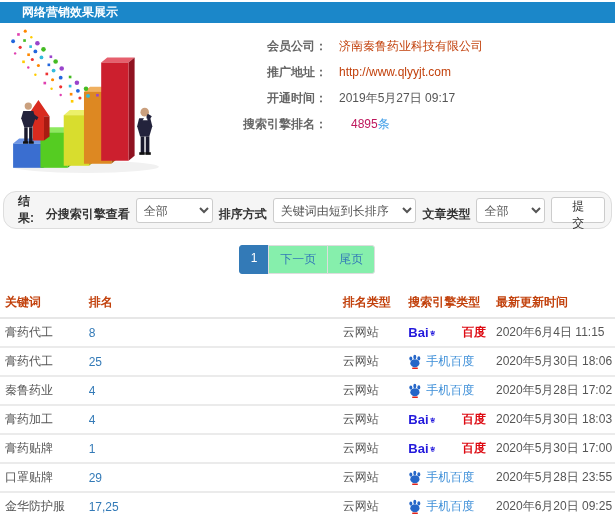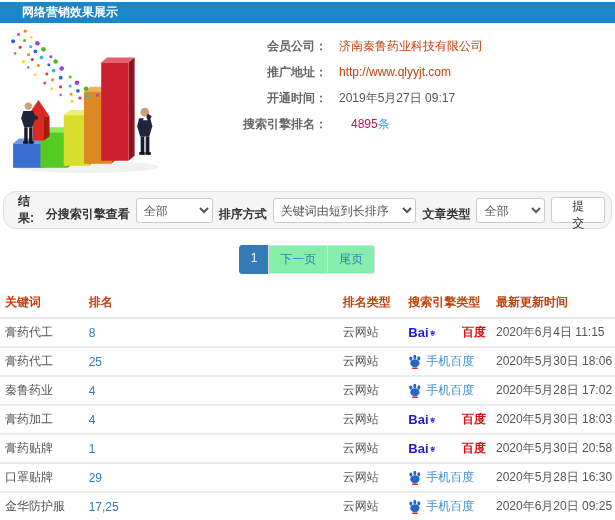--- a/index.html
+++ b/index.html
@@ -321,41 +321,41 @@
           <ellipse cx="3" cy="5.2" rx="1.7" ry="2.4" fill="#2319dc"></ellipse>
           <ellipse cx="7.2" cy="3.4" rx="1.7" ry="2.5" fill="#2319dc"></ellipse>
           <ellipse cx="11.4" cy="5" rx="1.7" ry="2.4" fill="#2319dc"></ellipse>
           <ellipse cx="7.3" cy="10.6" rx="5.1" ry="4.6" fill="#2319dc"></ellipse>
           <text x="7.3" y="12.6" font-size="5.4" fill="#fff" text-anchor="middle" font-weight="bold">du</text>
         </svg>
         <span class="du">百度</span>
       </span>
 
     </td>
-    <td>2020年5月30日 20:58</td>
+    <td>2020年5月30日 17:00</td>
   </tr>
 
   <tr>
     <td>口罩贴牌</td>
     <td><a class="rank-link">29</a></td>
     <td>云网站</td>
     <td>
 
       <span class="bd-mb">
         <svg width="14" height="15" viewBox="0 0 14 15">
           <ellipse cx="2.8" cy="4.6" rx="1.5" ry="2.1" fill="#2566c8"></ellipse>
           <ellipse cx="6.8" cy="3" rx="1.5" ry="2.2" fill="#2566c8"></ellipse>
           <ellipse cx="10.8" cy="4.4" rx="1.5" ry="2.1" fill="#2566c8"></ellipse>
           <ellipse cx="6.9" cy="9.2" rx="4.6" ry="4" fill="#2566c8"></ellipse>
           <rect x="4" y="13.4" width="6" height="1.6" rx="0.8" fill="#e1251b"></rect>
         </svg>
         <span>手机百度</span>
       </span>
     </td>
-    <td>2020年5月28日 16:30</td>
+    <td>2020年5月28日 23:55</td>
   </tr>
 
   <tr>
     <td>金华防护服</td>
     <td><a class="rank-link">17,25</a></td>
     <td>云网站</td>
     <td>
 
       <span class="bd-mb">
         <svg width="14" height="15" viewBox="0 0 14 15">

